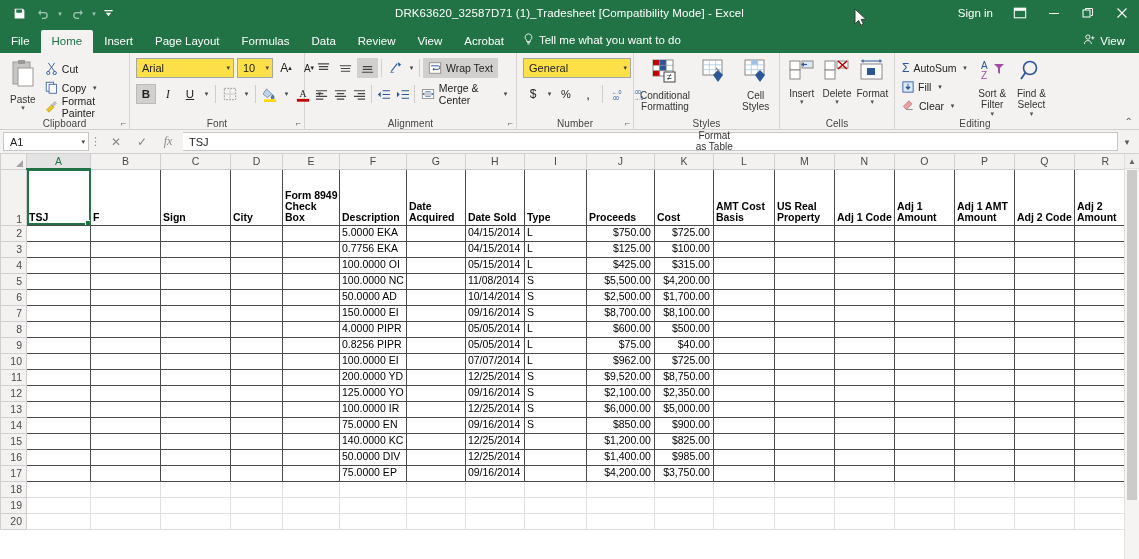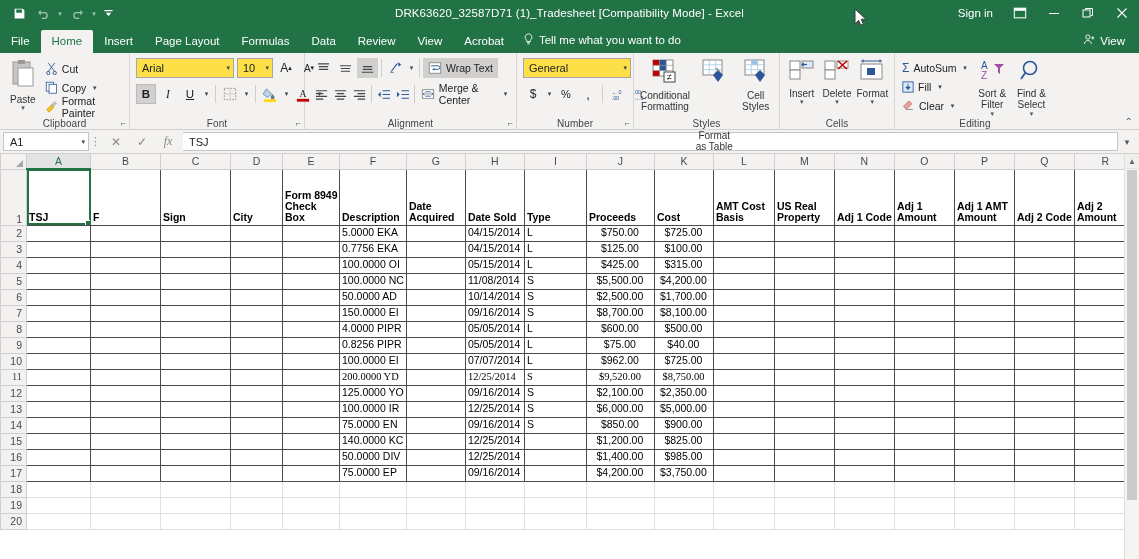--- a/index.html
+++ b/index.html
@@ -183,21 +183,21 @@
     overflow: hidden; white-space: nowrap;
     background: #fff; line-height: 1.05;
   }
   
   td.bord { border: 1px solid #4a4a4a; }
   td.hdrcell {
     font-weight: bold; font-size: 10.5px; vertical-align: bottom;
     white-space: normal; word-break: break-word; line-height: 1.06;
     padding: 0 1px 1px 2px;
   }
-  td.num { text-align: center; padding-right: 3px; }
+  td.num { text-align: right; padding-right: 3px; }
   td.txt { text-align: left; }
   .selcell {
     outline: 2px solid #217346; outline-offset: -2px; position: relative;
   }
   .selcell::after {
     content:''; position:absolute; right:-2px; bottom:-2px; width:5px; height:5px;
     background:#217346; border:1px solid #fff;
   }
   .vscroll {
     position: absolute; right: 0; top: 0; width: 15px; bottom: 0;
@@ -931,21 +931,21 @@
             <td class="cell bord num">$962.00</td>
             <td class="cell bord num">$725.00</td>
             <td class="cell bord txt"></td>
             <td class="cell bord txt"></td>
             <td class="cell bord txt"></td>
             <td class="cell bord txt"></td>
             <td class="cell bord txt"></td>
             <td class="cell bord txt"></td>
             <td class="cell bord txt"></td>
           </tr>
-          <tr style="height: 16px; font-family: Liberation Serif, serif;">
+          <tr style="height: 16px;">
             <td class="rowhead">11</td>
             <td class="cell bord txt"></td>
             <td class="cell bord txt"></td>
             <td class="cell bord txt"></td>
             <td class="cell bord txt"></td>
             <td class="cell bord txt"></td>
             <td class="cell bord txt">200.0000 YD</td>
             <td class="cell bord txt"></td>
             <td class="cell bord txt">12/25/2014</td>
             <td class="cell bord txt">S</td>

